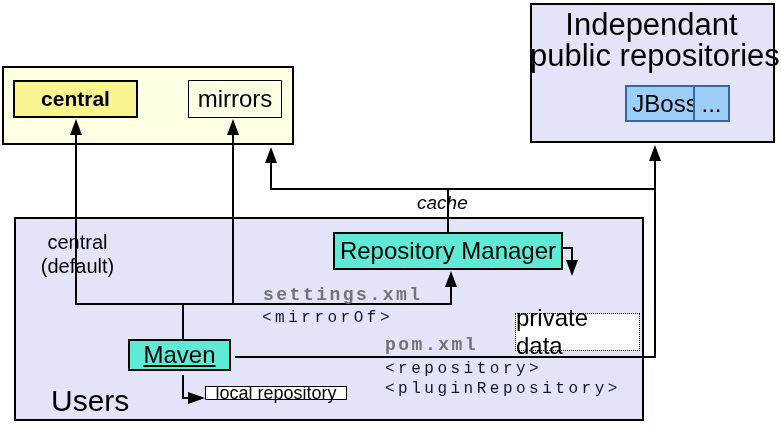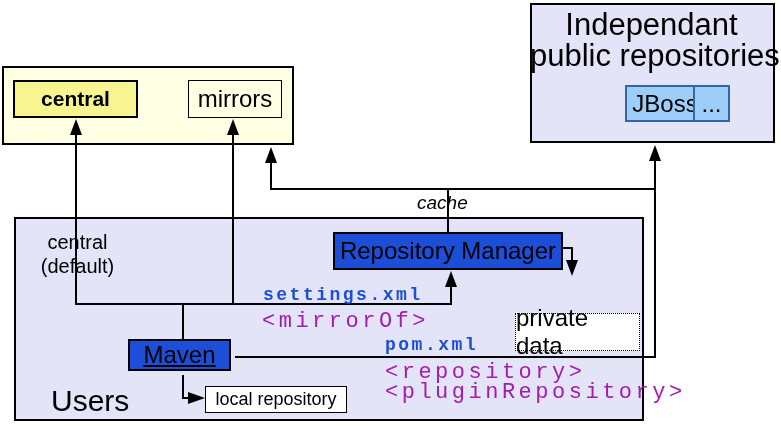--- a/index.html
+++ b/index.html
@@ -11,33 +11,33 @@
     --line:#000000;
   }
   html,body{margin:0;padding:0;background:#fff;}
   .stage{
     position:relative;width:781px;height:426px;background:#fff;overflow:hidden;
     font-family:"Liberation Sans",sans-serif;color:#000;
   }
   .box{position:absolute;box-sizing:border-box;display:flex;align-items:center;justify-content:center;}
   .grp-yellow{background:var(--pale-yellow);border:2px solid var(--line);}
   .grp-lav{background:var(--lavender);border:2px solid var(--line);}
-  .node{background:#1d4ed8;border:2px solid var(--line);}
+  .node{background:#5eead4;border:2px solid var(--line);}
   .node-thin{background:#fff;border:1px solid var(--line);}
   .node-yellow{background:var(--bright-yellow);border:2px solid var(--line);}
   .node-paleyellow{background:var(--pale-yellow);border:1px solid var(--line);}
   .node-blue{background:var(--light-blue);border:2px solid var(--blue-border);}
   .node-dotted{background:#fff;border:1px dotted var(--line);margin-top:36px;}
   .line{position:absolute;background:var(--line);}
   .ah-up{position:absolute;width:0;height:0;border-left:6px solid transparent;border-right:6px solid transparent;border-bottom:16px solid var(--line);}
   .ah-down{position:absolute;width:0;height:0;border-left:6px solid transparent;border-right:6px solid transparent;border-top:16px solid var(--line);}
   .ah-right{position:absolute;width:0;height:0;border-top:6px solid transparent;border-bottom:6px solid transparent;border-left:17px solid var(--line);}
   .txt{position:absolute;white-space:nowrap;}
-  .mono{font-family:"Liberation Mono","DejaVu Sans Mono",monospace;font-size:22px;letter-spacing:3.5px;color:#a21caf;}
-  .mono-b{font-family:"Liberation Mono","DejaVu Sans Mono",monospace;font-size:18px;font-weight:bold;letter-spacing:2.5px;color:#1d4ed8;}
+  .mono{font-family:"Liberation Mono","DejaVu Sans Mono",monospace;font-size:16px;letter-spacing:3.5px;color:#0f172a;}
+  .mono-b{font-family:"Liberation Mono","DejaVu Sans Mono",monospace;font-size:18px;font-weight:bold;letter-spacing:2.5px;color:#737373;}
   .t-title{font-size:31px;line-height:31px;text-align:center;}
   .t-users{font-size:30px;}
   .t-node{font-size:24px;}
   .t-node-b{font-size:21px;font-weight:bold;}
   .t-cache{font-size:19px;font-style:italic;}
   .t-central-def{font-size:20px;line-height:24px;text-align:center;}
   .t-local{font-size:18px;}
 </style>
 </head>
 <body>
@@ -104,21 +104,21 @@
   </div>
 
   <div class="box node-dotted t-node" style="left:515px;top:277px;width:125px;height:38px;">
     <span>private data</span>
   </div>
 
   <div class="box node t-node" style="left:128px;top:339px;width:103px;height:32px;text-decoration:underline;">
     <span>Maven</span>
   </div>
 
-  <div class="box node-thin t-local" style="left:205px;top:386px;width:142px;height:27px;">
+  <div class="box node-thin t-local" style="left:205px;top:386px;width:142px;height:14px;">
     <span>local repository</span>
   </div>
 
   <div class="txt t-users" style="left:27px;top:384px;margin-left:24px;">Users</div>
 
   <div class="txt t-cache" style="left:417px;top:192px;">cache</div>
 
   <div class="txt mono-b" style="left:263px;top:285px;">settings.xml</div>
   <div class="txt mono" style="left:262px;top:309px;">&lt;mirrorOf&gt;</div>
 

